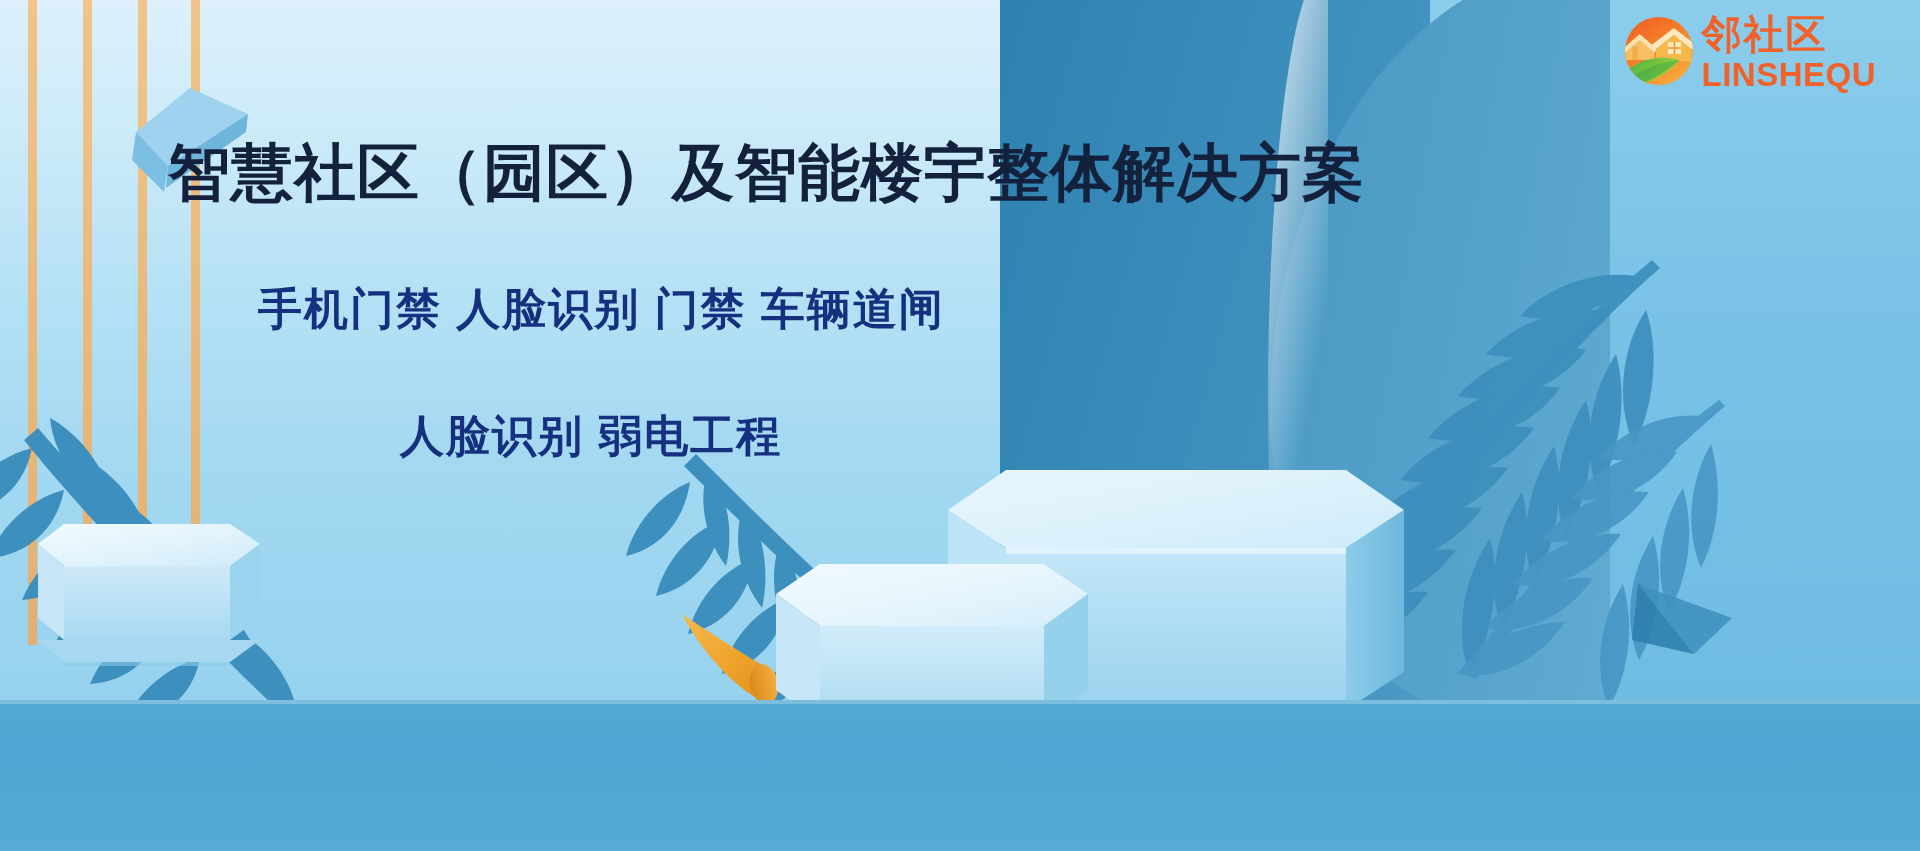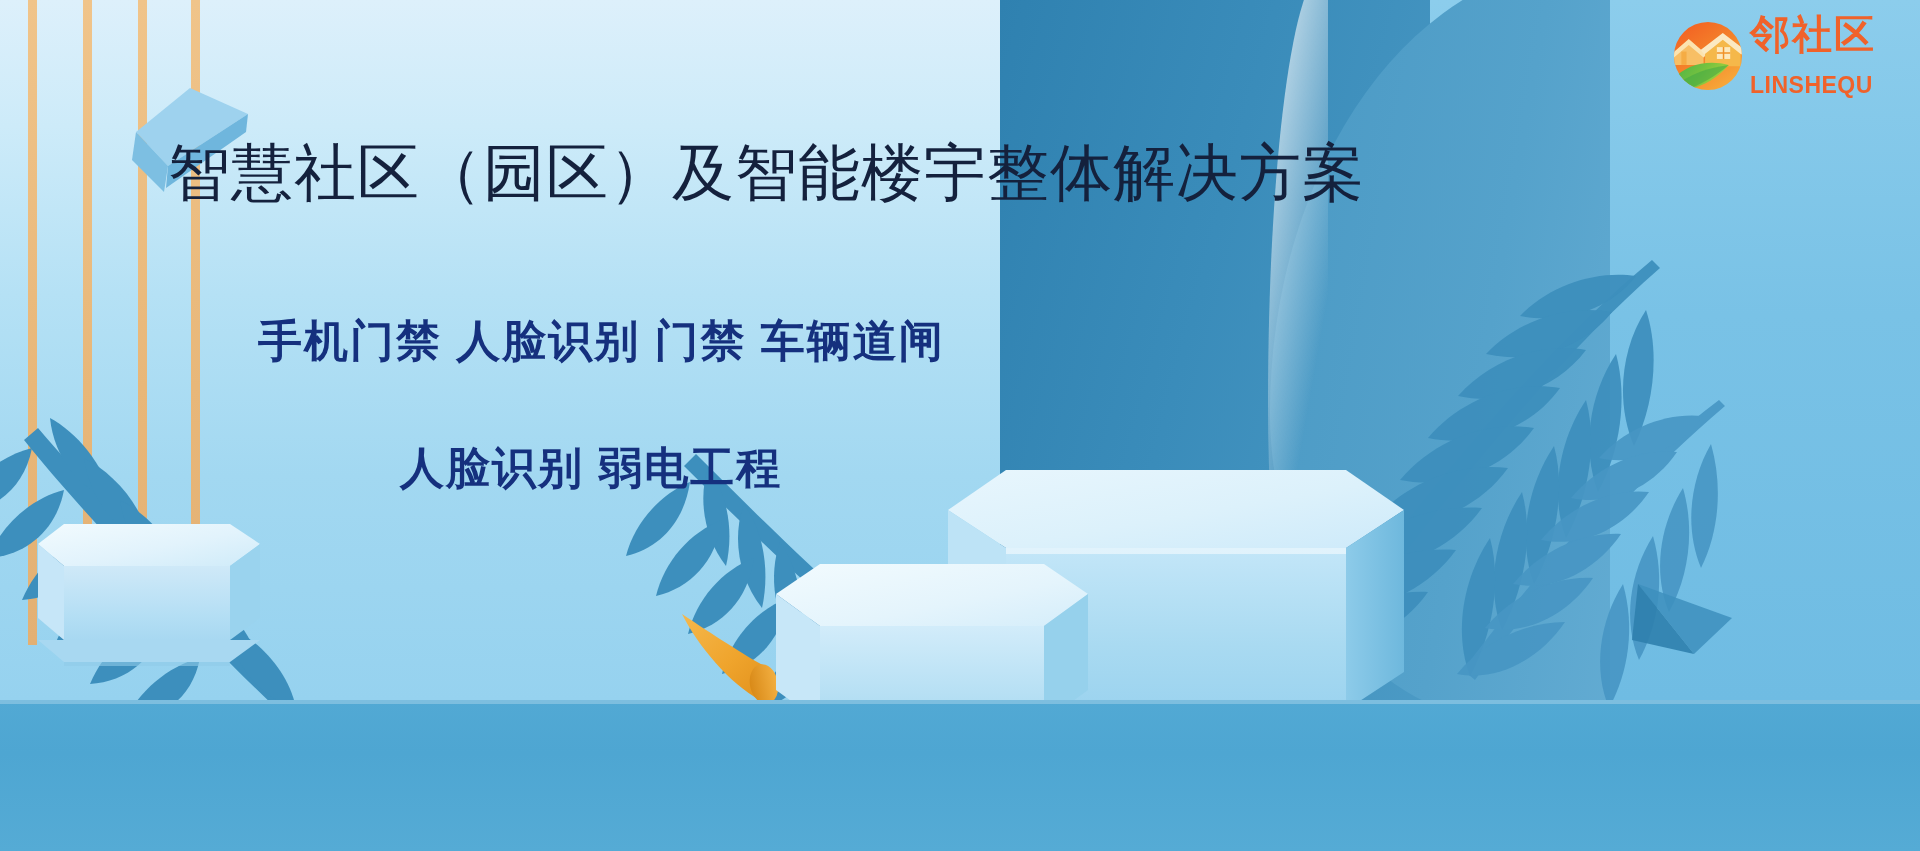--- a/index.html
+++ b/index.html
@@ -65,48 +65,47 @@
   .podium svg{display:block;}
 
   
   .accent{position:absolute;}
   .accent svg{display:block;overflow:visible;}
 
   
   .copy{position:absolute;left:0;top:0;width:1340px;}
   .title{
     position:absolute; left:168px; top:140px;
-    font-size:62px; line-height:1.05; font-weight:400;
+    font-size:62px; line-height:1.05; font-weight:700;
     letter-spacing:1px; color:#14213d; white-space:nowrap;
     font-family:"Liberation Sans","DejaVu Sans",sans-serif;
   }
   .subtitle{
     position:absolute;
     font-size:44px; line-height:1.1; font-weight:700;
     letter-spacing:2px; color:#15307e; white-space:nowrap;
     font-family:"Liberation Sans","DejaVu Sans",sans-serif;
-    margin-top:32px;
   }
   .sub1{left:258px; top:285px;}
   .sub2{left:400px; top:412px;}
 
   
   .logo{
     position:absolute; right:44px; top:14px;
-    display:flex; align-items:center; gap:5px;
+    display:flex; align-items:flex-start; gap:5px;
   }
   .logo-mark{width:74px;height:74px;flex:0 0 auto;}
   .logo-text{display:flex;flex-direction:column;line-height:1;}
   .logo-cn{
     font-size:40px;font-weight:700;color:#f0622a;letter-spacing:2px;
     font-family:"Liberation Sans","DejaVu Sans",sans-serif;
   }
   .logo-en{
-    font-size:23px;font-weight:700;color:#f0622a;letter-spacing:.5px;
-    margin-top:20px;
+    font-size:33px;font-weight:700;color:#f0622a;letter-spacing:.5px;
+    margin-top:4px;
     font-family:"Liberation Sans","DejaVu Sans",sans-serif;
   }
 </style>
 </head>
 <body>
 
 <div id="banner">
 
   <div class="wall"></div>
 

